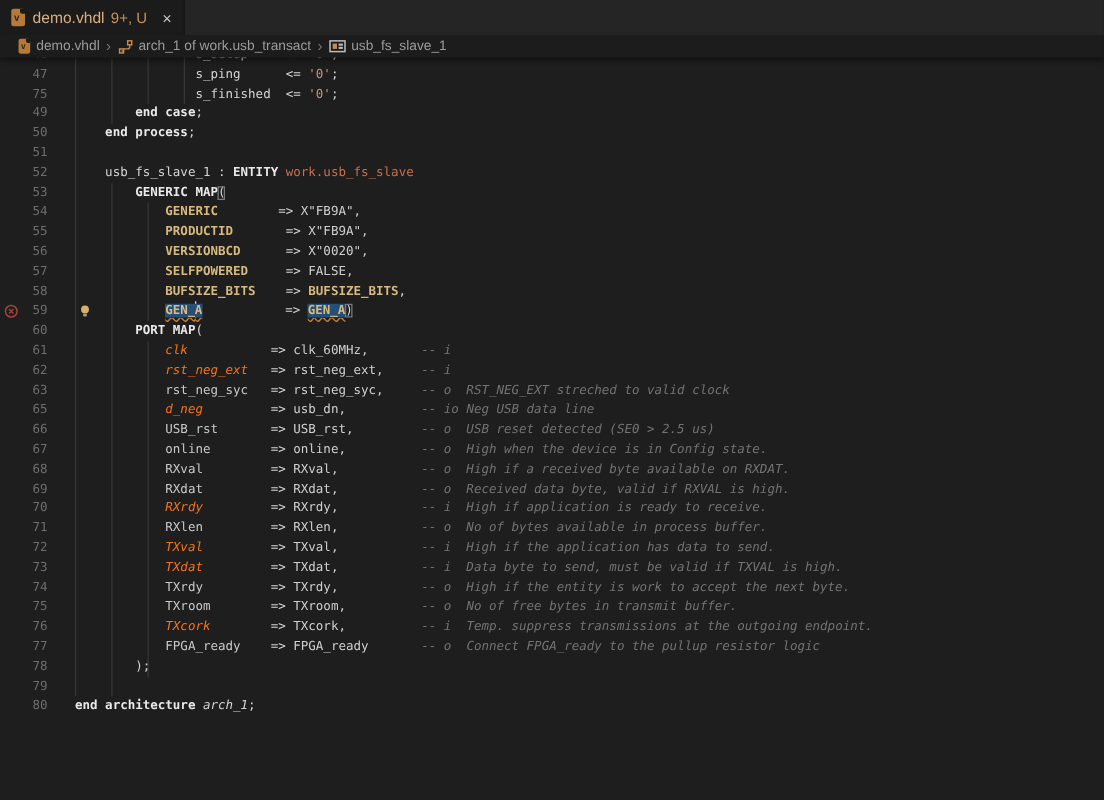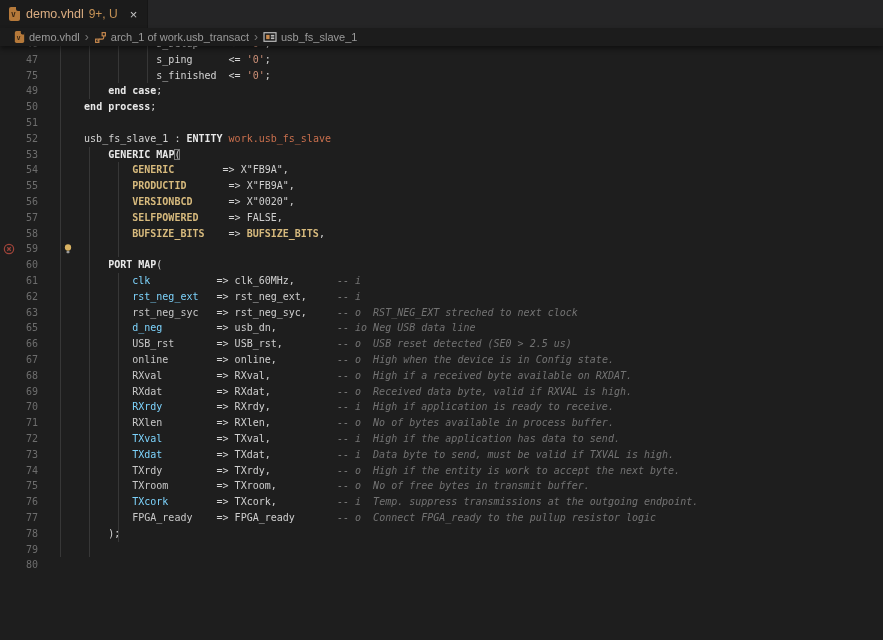--- a/index.html
+++ b/index.html
@@ -47,21 +47,21 @@
   
   .s-id   { color:#d4d4d4; }
   .s-kw   { color:#e9e9e9; font-weight:bold; }
   .s-ent  { color:#c96f4d; }
   .s-gen  { color:#d7ba7d; font-weight:bold; }
   .s-val  { color:#cfcfcf; }
   .s-str  { color:#ce9178; }
   .s-op   { color:#d4d4d4; }
   .s-com  { color:#737373; font-style:italic; }
   .s-port { color:#c8c8c8; }
-  .s-porti{ color:#7dd3fc; }
+  .s-porti{ color:#f97316; font-style:italic; }
   .s-itid { color:#d4d4d4; font-style:italic; }
   .s-sel  { background:#264f78; color:#d7ba7d; font-weight:bold;
             text-decoration:underline; text-decoration-style:wavy;
             text-decoration-color:#c47f3d; text-underline-offset:2px;
             text-decoration-skip-ink:none; }
   .s-brk  { color:#d4d4d4; outline:1px solid #7a7a7a; outline-offset:-1px; }
   .s-cur  { display:inline-block; width:0; height:13px; border-left:1.5px solid #dcdcdc;
             margin-right:-1.5px; vertical-align:text-bottom; }
 </style>
 </head>
@@ -135,35 +135,35 @@
       <div class="row"><span class="lnum">55</span><span class="content"><span class="s-id">            </span><span class="s-gen">PRODUCTID       </span><span class="s-op">=&gt; </span><span class="s-val">X"FB9A",</span></span></div>
       <div class="row"><span class="lnum">56</span><span class="content"><span class="s-id">            </span><span class="s-gen">VERSIONBCD      </span><span class="s-op">=&gt; </span><span class="s-val">X"0020",</span></span></div>
       <div class="row"><span class="lnum">57</span><span class="content"><span class="s-id">            </span><span class="s-gen">SELFPOWERED     </span><span class="s-op">=&gt; </span><span class="s-val">FALSE,</span></span></div>
       <div class="row"><span class="lnum">58</span><span class="content"><span class="s-id">            </span><span class="s-gen">BUFSIZE_BITS    </span><span class="s-op">=&gt; </span><span class="s-gen">BUFSIZE_BITS</span><span class="s-id">,</span></span></div>
       <div class="row"><span class="lnum">59</span><span class="err"><svg width="12" height="12" viewBox="0 0 16 16">
             <circle cx="8" cy="8" r="6.2" fill="none" stroke="#a0443a" stroke-width="1.6"></circle>
             <path d="M5.7 5.7l4.6 4.6M10.3 5.7l-4.6 4.6" stroke="#a0443a" stroke-width="1.6"></path>
           </svg></span><span class="bulb"><svg width="12" height="12" viewBox="0 0 16 16">
             <circle cx="8" cy="6" r="4.2" fill="#d9b262"></circle>
             <rect x="6" y="10.5" width="4" height="3" rx="1" fill="#9a9a9a"></rect>
-          </svg></span></div>
+          </svg></span><span class="content"><span class="s-id">            </span><span class="s-sel">GEN_</span><span class="s-cur"></span><span class="s-sel">A</span><span class="s-id">           </span><span class="s-op">=&gt; </span><span class="s-sel">GEN_A</span><span class="s-brk">)</span></span></div>
       <div class="row"><span class="lnum">60</span><span class="content"><span class="s-id">        </span><span class="s-kw">PORT MAP</span><span class="s-id">(</span></span></div>
       <div class="row"><span class="lnum">61</span><span class="content"><span class="s-id">            </span><span class="s-porti">clk           </span><span class="s-op">=&gt; </span><span class="s-val">clk_60MHz,</span><span class="s-id">       </span><span class="s-com">-- i</span></span></div>
       <div class="row"><span class="lnum">62</span><span class="content"><span class="s-id">            </span><span class="s-porti">rst_neg_ext   </span><span class="s-op">=&gt; </span><span class="s-val">rst_neg_ext,</span><span class="s-id">     </span><span class="s-com">-- i</span></span></div>
-      <div class="row"><span class="lnum">63</span><span class="content"><span class="s-id">            </span><span class="s-port">rst_neg_syc   </span><span class="s-op">=&gt; </span><span class="s-val">rst_neg_syc,</span><span class="s-id">     </span><span class="s-com">-- o  RST_NEG_EXT streched to next clock</span></span></div>
+      <div class="row"><span class="lnum">63</span><span class="content"><span class="s-id">            </span><span class="s-port">rst_neg_syc   </span><span class="s-op">=&gt; </span><span class="s-val">rst_neg_syc,</span><span class="s-id">     </span><span class="s-com">-- o  RST_NEG_EXT streched to valid clock</span></span></div>
       <div class="row"><span class="lnum">65</span><span class="content"><span class="s-id">            </span><span class="s-porti">d_neg         </span><span class="s-op">=&gt; </span><span class="s-val">usb_dn,</span><span class="s-id">          </span><span class="s-com">-- io Neg USB data line</span></span></div>
       <div class="row"><span class="lnum">66</span><span class="content"><span class="s-id">            </span><span class="s-port">USB_rst       </span><span class="s-op">=&gt; </span><span class="s-val">USB_rst,</span><span class="s-id">         </span><span class="s-com">-- o  USB reset detected (SE0 &gt; 2.5 us)</span></span></div>
       <div class="row"><span class="lnum">67</span><span class="content"><span class="s-id">            </span><span class="s-port">online        </span><span class="s-op">=&gt; </span><span class="s-val">online,</span><span class="s-id">          </span><span class="s-com">-- o  High when the device is in Config state.</span></span></div>
       <div class="row"><span class="lnum">68</span><span class="content"><span class="s-id">            </span><span class="s-port">RXval         </span><span class="s-op">=&gt; </span><span class="s-val">RXval,</span><span class="s-id">           </span><span class="s-com">-- o  High if a received byte available on RXDAT.</span></span></div>
       <div class="row"><span class="lnum">69</span><span class="content"><span class="s-id">            </span><span class="s-port">RXdat         </span><span class="s-op">=&gt; </span><span class="s-val">RXdat,</span><span class="s-id">           </span><span class="s-com">-- o  Received data byte, valid if RXVAL is high.</span></span></div>
       <div class="row"><span class="lnum">70</span><span class="content"><span class="s-id">            </span><span class="s-porti">RXrdy         </span><span class="s-op">=&gt; </span><span class="s-val">RXrdy,</span><span class="s-id">           </span><span class="s-com">-- i  High if application is ready to receive.</span></span></div>
       <div class="row"><span class="lnum">71</span><span class="content"><span class="s-id">            </span><span class="s-port">RXlen         </span><span class="s-op">=&gt; </span><span class="s-val">RXlen,</span><span class="s-id">           </span><span class="s-com">-- o  No of bytes available in process buffer.</span></span></div>
       <div class="row"><span class="lnum">72</span><span class="content"><span class="s-id">            </span><span class="s-porti">TXval         </span><span class="s-op">=&gt; </span><span class="s-val">TXval,</span><span class="s-id">           </span><span class="s-com">-- i  High if the application has data to send.</span></span></div>
       <div class="row"><span class="lnum">73</span><span class="content"><span class="s-id">            </span><span class="s-porti">TXdat         </span><span class="s-op">=&gt; </span><span class="s-val">TXdat,</span><span class="s-id">           </span><span class="s-com">-- i  Data byte to send, must be valid if TXVAL is high.</span></span></div>
       <div class="row"><span class="lnum">74</span><span class="content"><span class="s-id">            </span><span class="s-port">TXrdy         </span><span class="s-op">=&gt; </span><span class="s-val">TXrdy,</span><span class="s-id">           </span><span class="s-com">-- o  High if the entity is work to accept the next byte.</span></span></div>
       <div class="row"><span class="lnum">75</span><span class="content"><span class="s-id">            </span><span class="s-port">TXroom        </span><span class="s-op">=&gt; </span><span class="s-val">TXroom,</span><span class="s-id">          </span><span class="s-com">-- o  No of free bytes in transmit buffer.</span></span></div>
       <div class="row"><span class="lnum">76</span><span class="content"><span class="s-id">            </span><span class="s-porti">TXcork        </span><span class="s-op">=&gt; </span><span class="s-val">TXcork,</span><span class="s-id">          </span><span class="s-com">-- i  Temp. suppress transmissions at the outgoing endpoint.</span></span></div>
       <div class="row"><span class="lnum">77</span><span class="content"><span class="s-id">            </span><span class="s-port">FPGA_ready    </span><span class="s-op">=&gt; </span><span class="s-val">FPGA_ready</span><span class="s-id">       </span><span class="s-com">-- o  Connect FPGA_ready to the pullup resistor logic</span></span></div>
       <div class="row"><span class="lnum">78</span><span class="content"><span class="s-id">        );</span></span></div>
       <div class="row"><span class="lnum">79</span><span class="content"></span></div>
-      <div class="row"><span class="lnum">80</span></div>
+      <div class="row"><span class="lnum">80</span><span class="content"><span class="s-kw">end architecture </span><span class="s-itid">arch_1</span><span class="s-id">;</span></span></div>
     </div>
 </div>
 
 </body></html>

